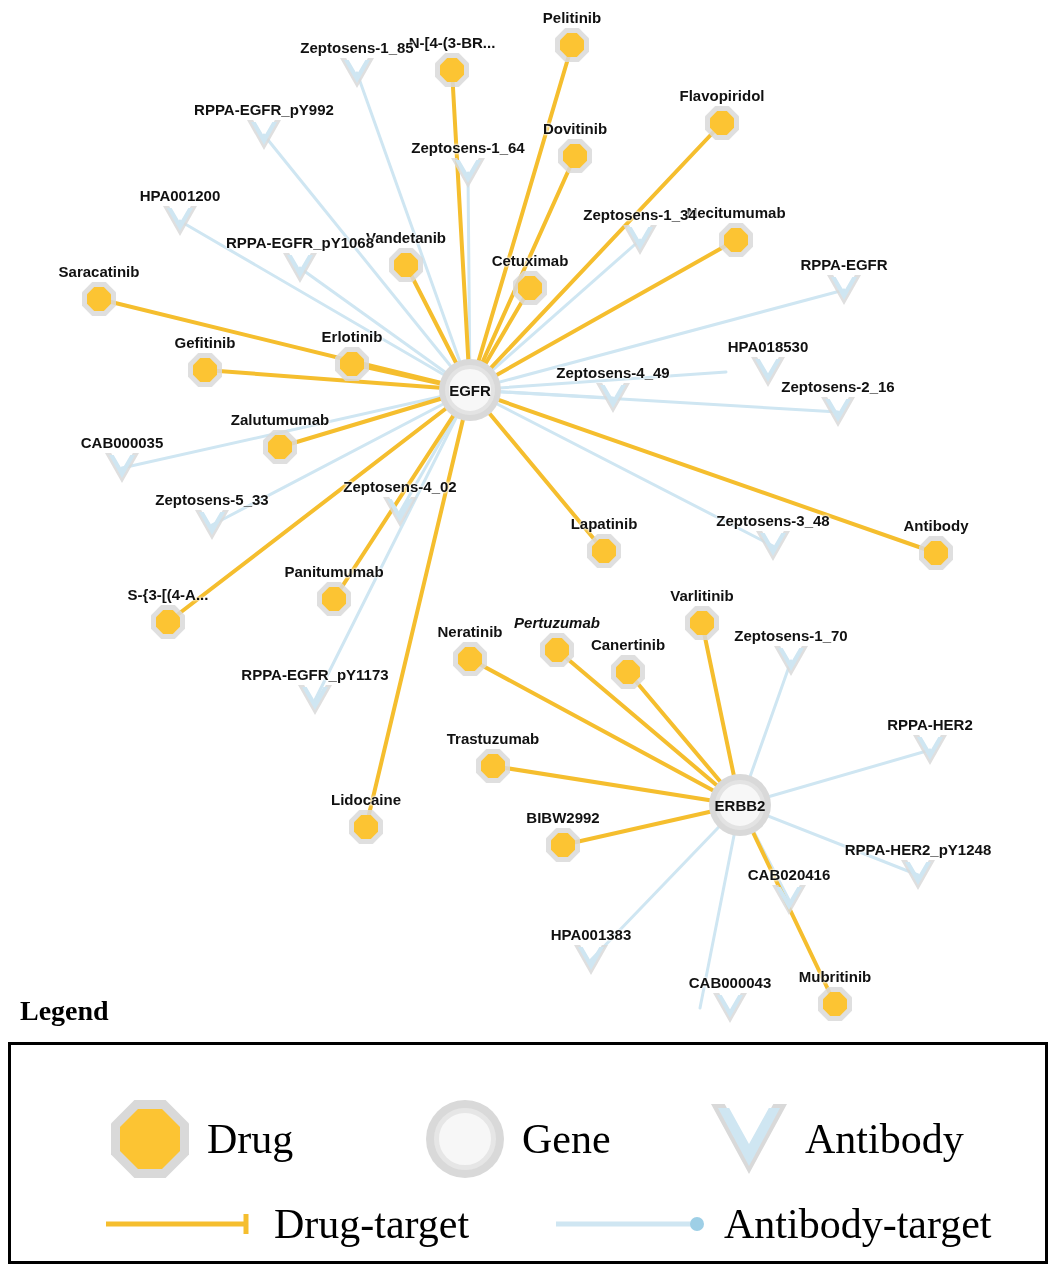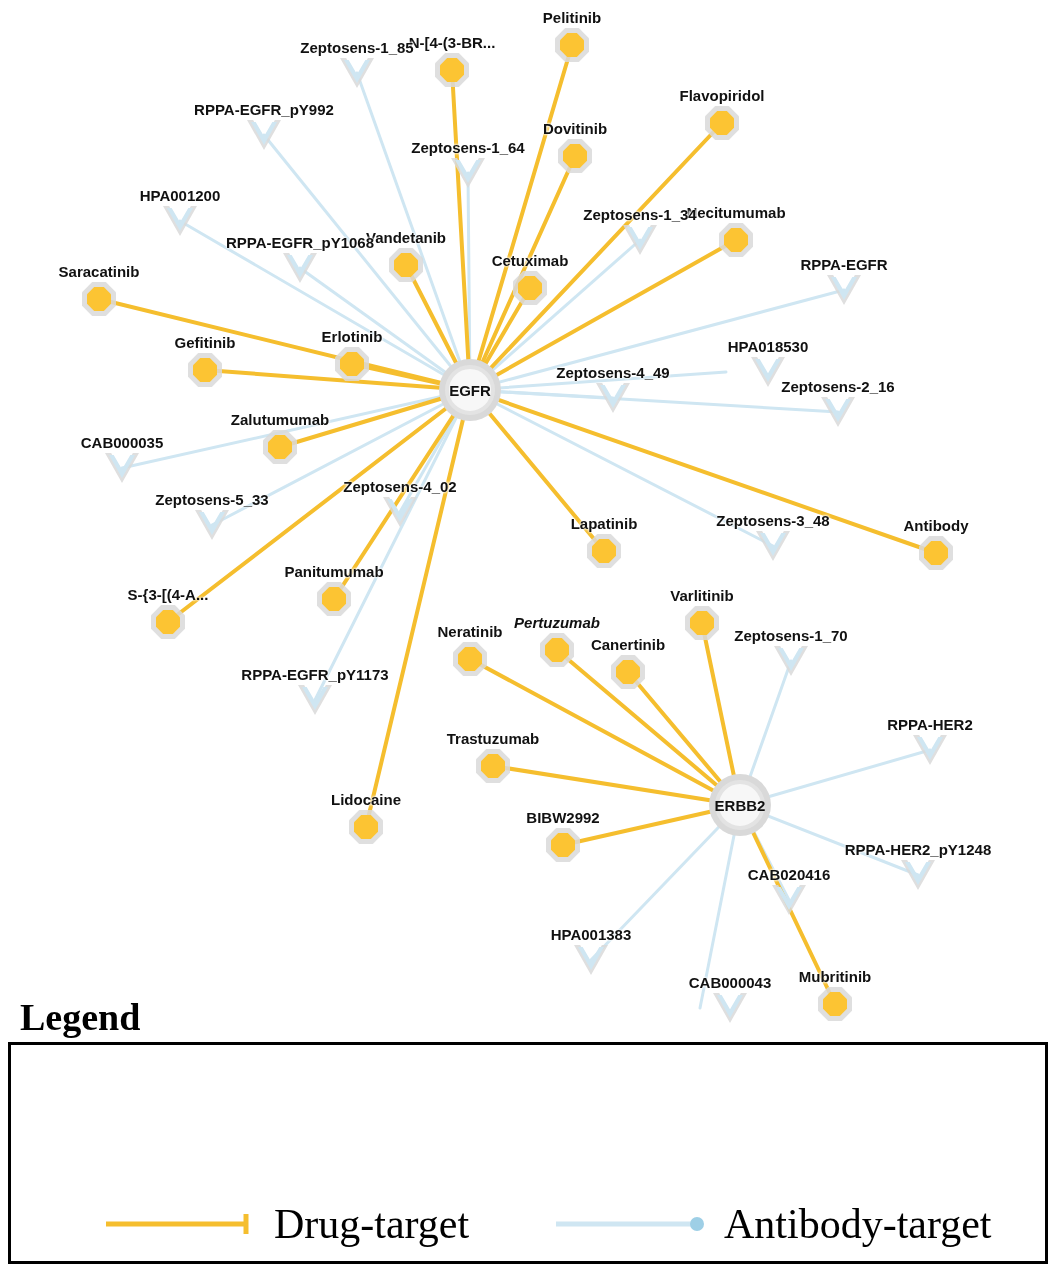--- a/index.html
+++ b/index.html
@@ -68,21 +68,21 @@
     position:absolute;left:4px;top:2px;width:26px;height:23px;
     background:#cfe6f2;
     clip-path:polygon(0 0,18% 0,50% 62%,82% 0,100% 0,50% 100%);
   }
   .ab .label{font-size:15px;text-align:center;}
 
   
   #legend-title{
     position:absolute;left:20px;top:995px;
     font-family:"Liberation Serif", serif;
-    font-size:38px;font-weight:bold;color:#000;
+    font-size:28px;font-weight:bold;color:#000;
   }
   #legend-box{
     position:absolute;left:8px;top:1042px;width:1040px;height:222px;
     border:3px solid #000;background:#fff;box-sizing:border-box;
   }
   .lg-row1{position:absolute;left:0;top:55px;width:100%;height:80px;}
   .lg-item{position:absolute;display:flex;align-items:center;}
   .lg-text{
     font-family:"Liberation Serif", serif;
     font-size:42px;color:#000;margin-left:18px;
@@ -383,20 +383,43 @@
         <span class="ring"></span>
         <span class="inner"></span>
         <span class="gname">ERBB2</span>
       </div>
     </div>
 </div>
 
 <div id="legend-title">Legend</div>
 
 <div id="legend-box">
+  <div class="lg-row1">
+    <div class="lg-item" style="left:100px;top:0;">
+      <span class="lg-drug">
+          <span class="halo"></span>
+          <span class="core"></span>
+        </span>
+      <span class="lg-text">Drug</span>
+    </div>
+    <div class="lg-item" style="left:415px;top:0;">
+      <span class="lg-gene">
+          <span class="ring"></span>
+          <span class="inner"></span>
+        </span>
+      <span class="lg-text">Gene</span>
+    </div>
+    <div class="lg-item" style="left:700px;top:4px;">
+      <span class="lg-ab">
+          <span class="halo"></span>
+          <span class="core"></span>
+        </span>
+      <span class="lg-text">Antibody</span>
+    </div>
+  </div>
   <div class="lg-row2">
     <div class="lg-edge" style="left:95px;top:0;">
       <svg width="150" height="30">
         <line x1="0" y1="15" x2="140" y2="15" stroke="#f5be2e" stroke-width="5"></line>
         <line x1="140" y1="5" x2="140" y2="25" stroke="#f5be2e" stroke-width="5"></line>
       </svg>
       <span class="lg-text">Drug-target</span>
     </div>
     <div class="lg-edge" style="left:545px;top:0;">
       <svg width="150" height="30">

